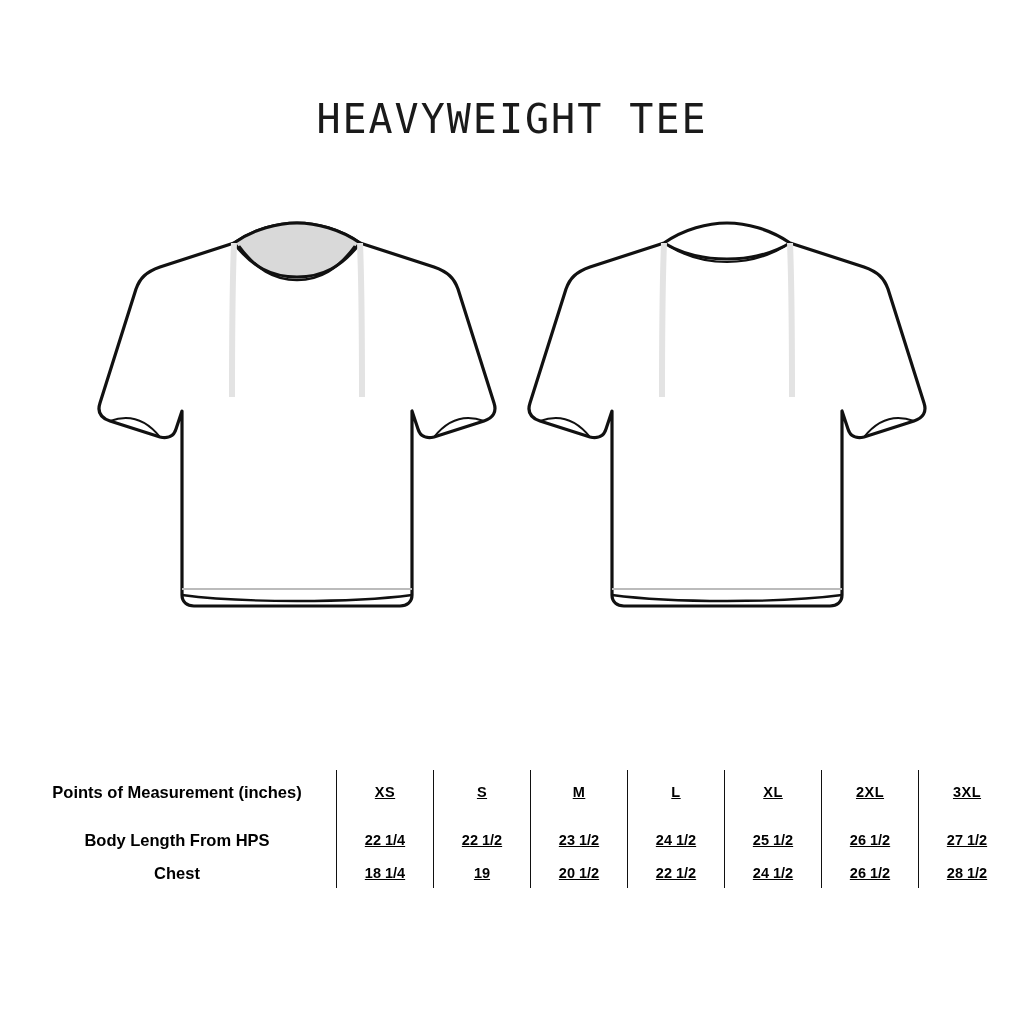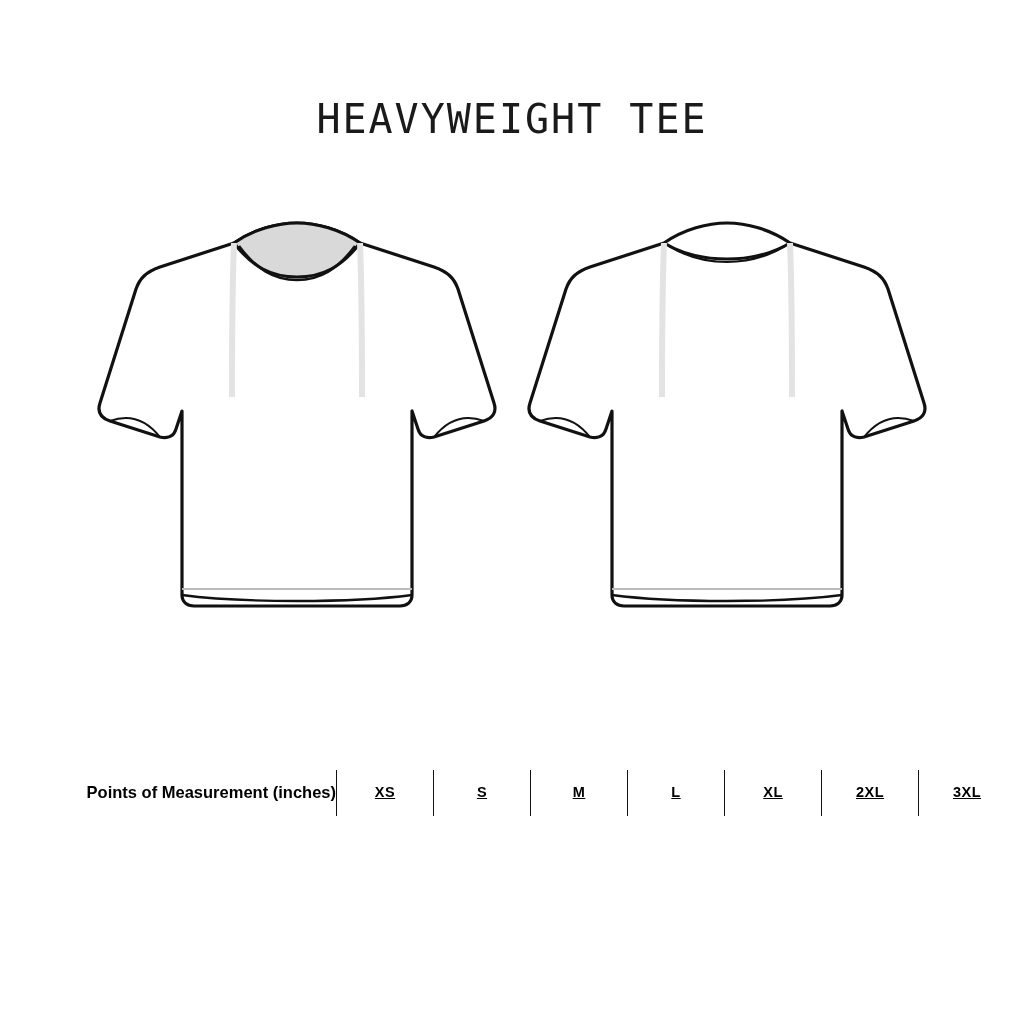--- a/index.html
+++ b/index.html
@@ -62,21 +62,21 @@
     padding: 0;
     margin: 0;
     text-align: center;
     vertical-align: middle;
     font-size: 15px;
     font-weight: bold;
     color: #000;
     height: 34px;
   }
   .chart-table .row-label {
-    text-align: right;
+    text-align: center;
     padding-left: 4px;
     font-size: 16.5px;
     font-weight: bold;
     width: 318px;
   }
   .chart-table thead .row-label {
     font-size: 16.5px;
   }
   .chart-table .size-col {
     width: 96px;
@@ -218,15 +218,35 @@
         <th class="size-col">XS</th>
         <th class="size-col">S</th>
         <th class="size-col">M</th>
         <th class="size-col">L</th>
         <th class="size-col">XL</th>
         <th class="size-col">2XL</th>
         <th class="size-col">3XL</th>
       </tr>
     </thead>
     <tbody>
+      <tr>
+        <td class="row-label">Body Length From HPS</td>
+        <td class="size-col">22 1/4</td>
+        <td class="size-col">22 1/2</td>
+        <td class="size-col">23 1/2</td>
+        <td class="size-col">24 1/2</td>
+        <td class="size-col">25 1/2</td>
+        <td class="size-col">26 1/2</td>
+        <td class="size-col">27 1/2</td>
+      </tr>
+      <tr>
+        <td class="row-label">Chest</td>
+        <td class="size-col">18 1/4</td>
+        <td class="size-col">19</td>
+        <td class="size-col">20 1/2</td>
+        <td class="size-col">22 1/2</td>
+        <td class="size-col">24 1/2</td>
+        <td class="size-col">26 1/2</td>
+        <td class="size-col">28 1/2</td>
+      </tr>
     </tbody>
   </table>
 </div>
 
 </body></html>

